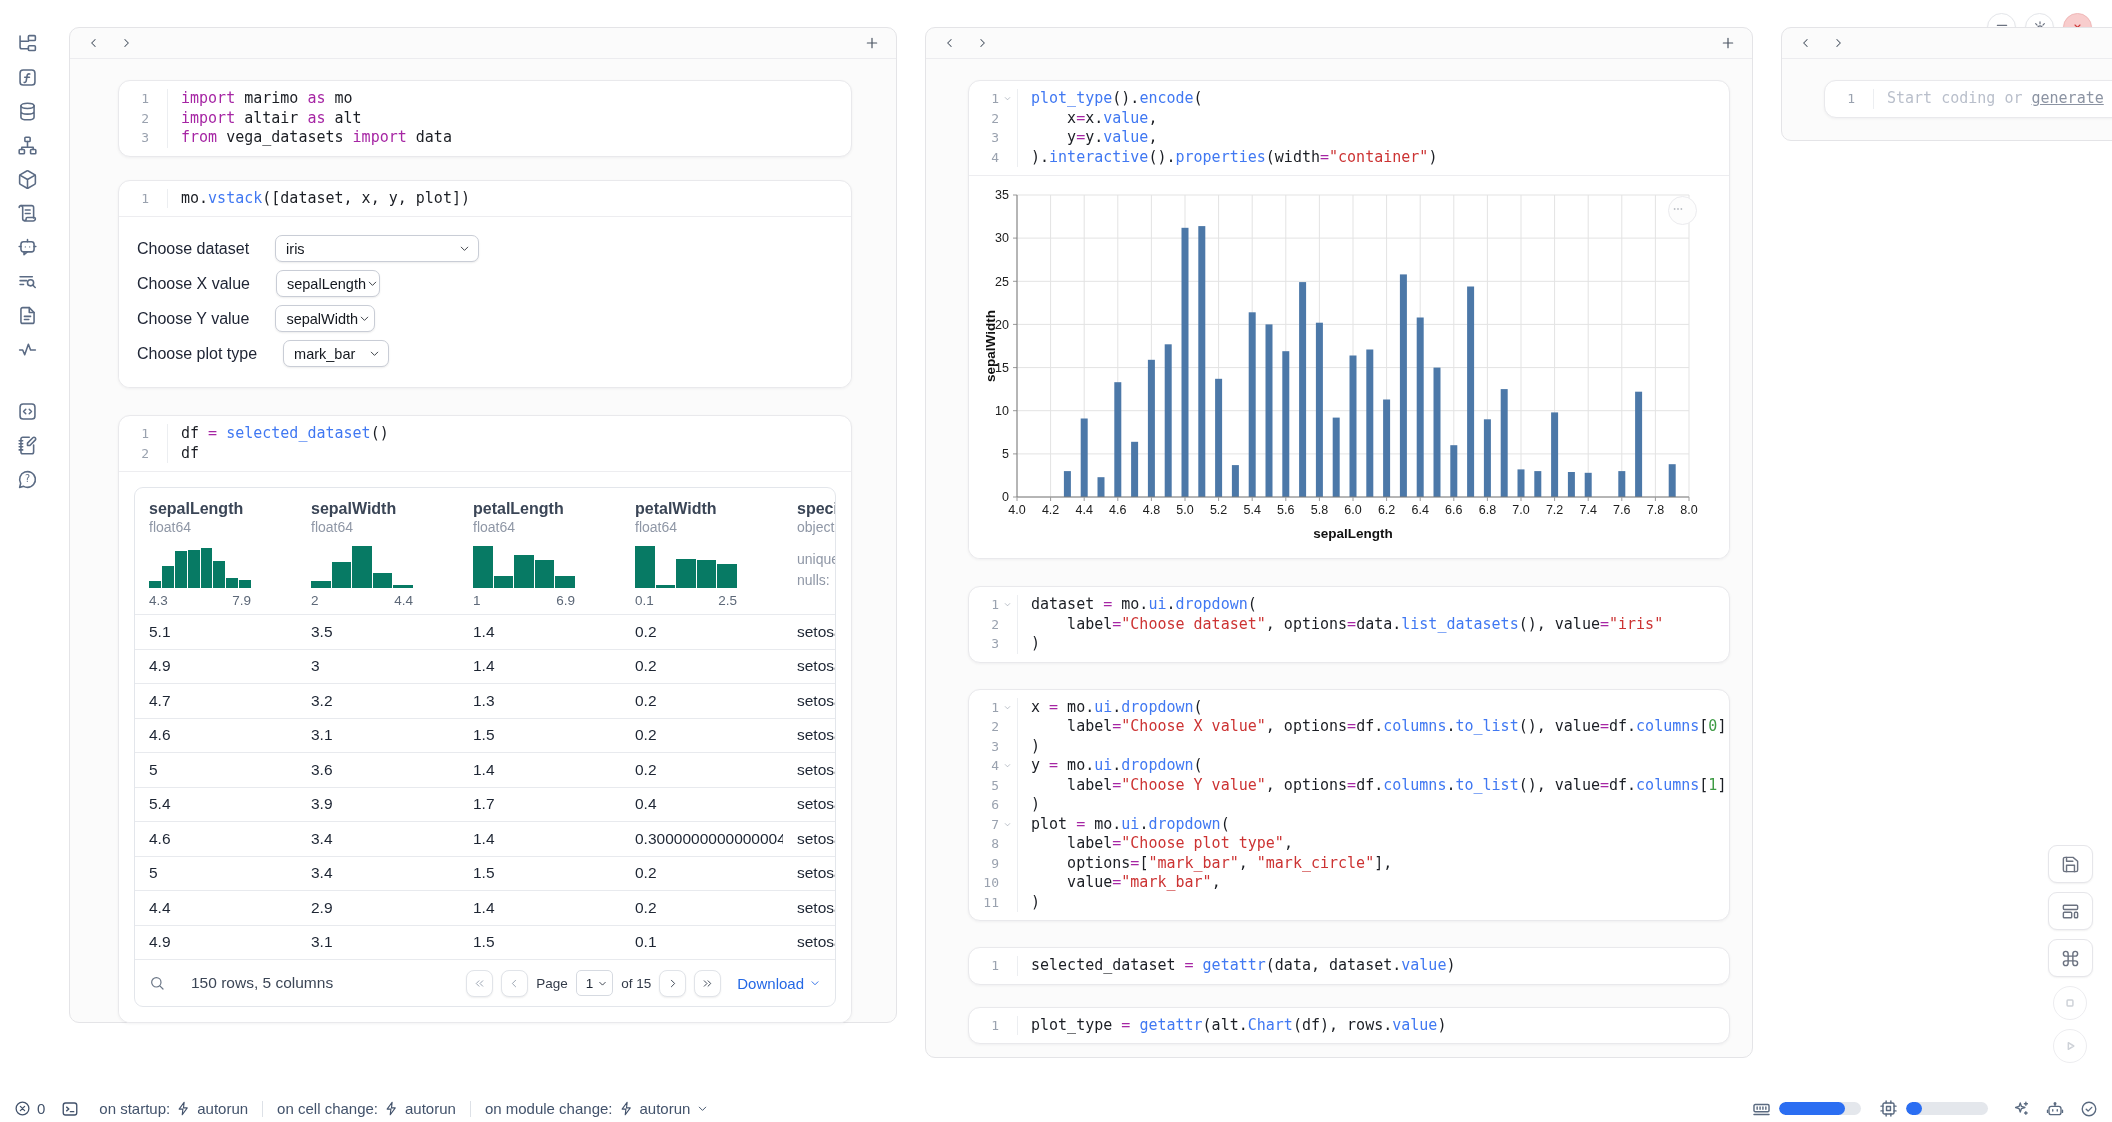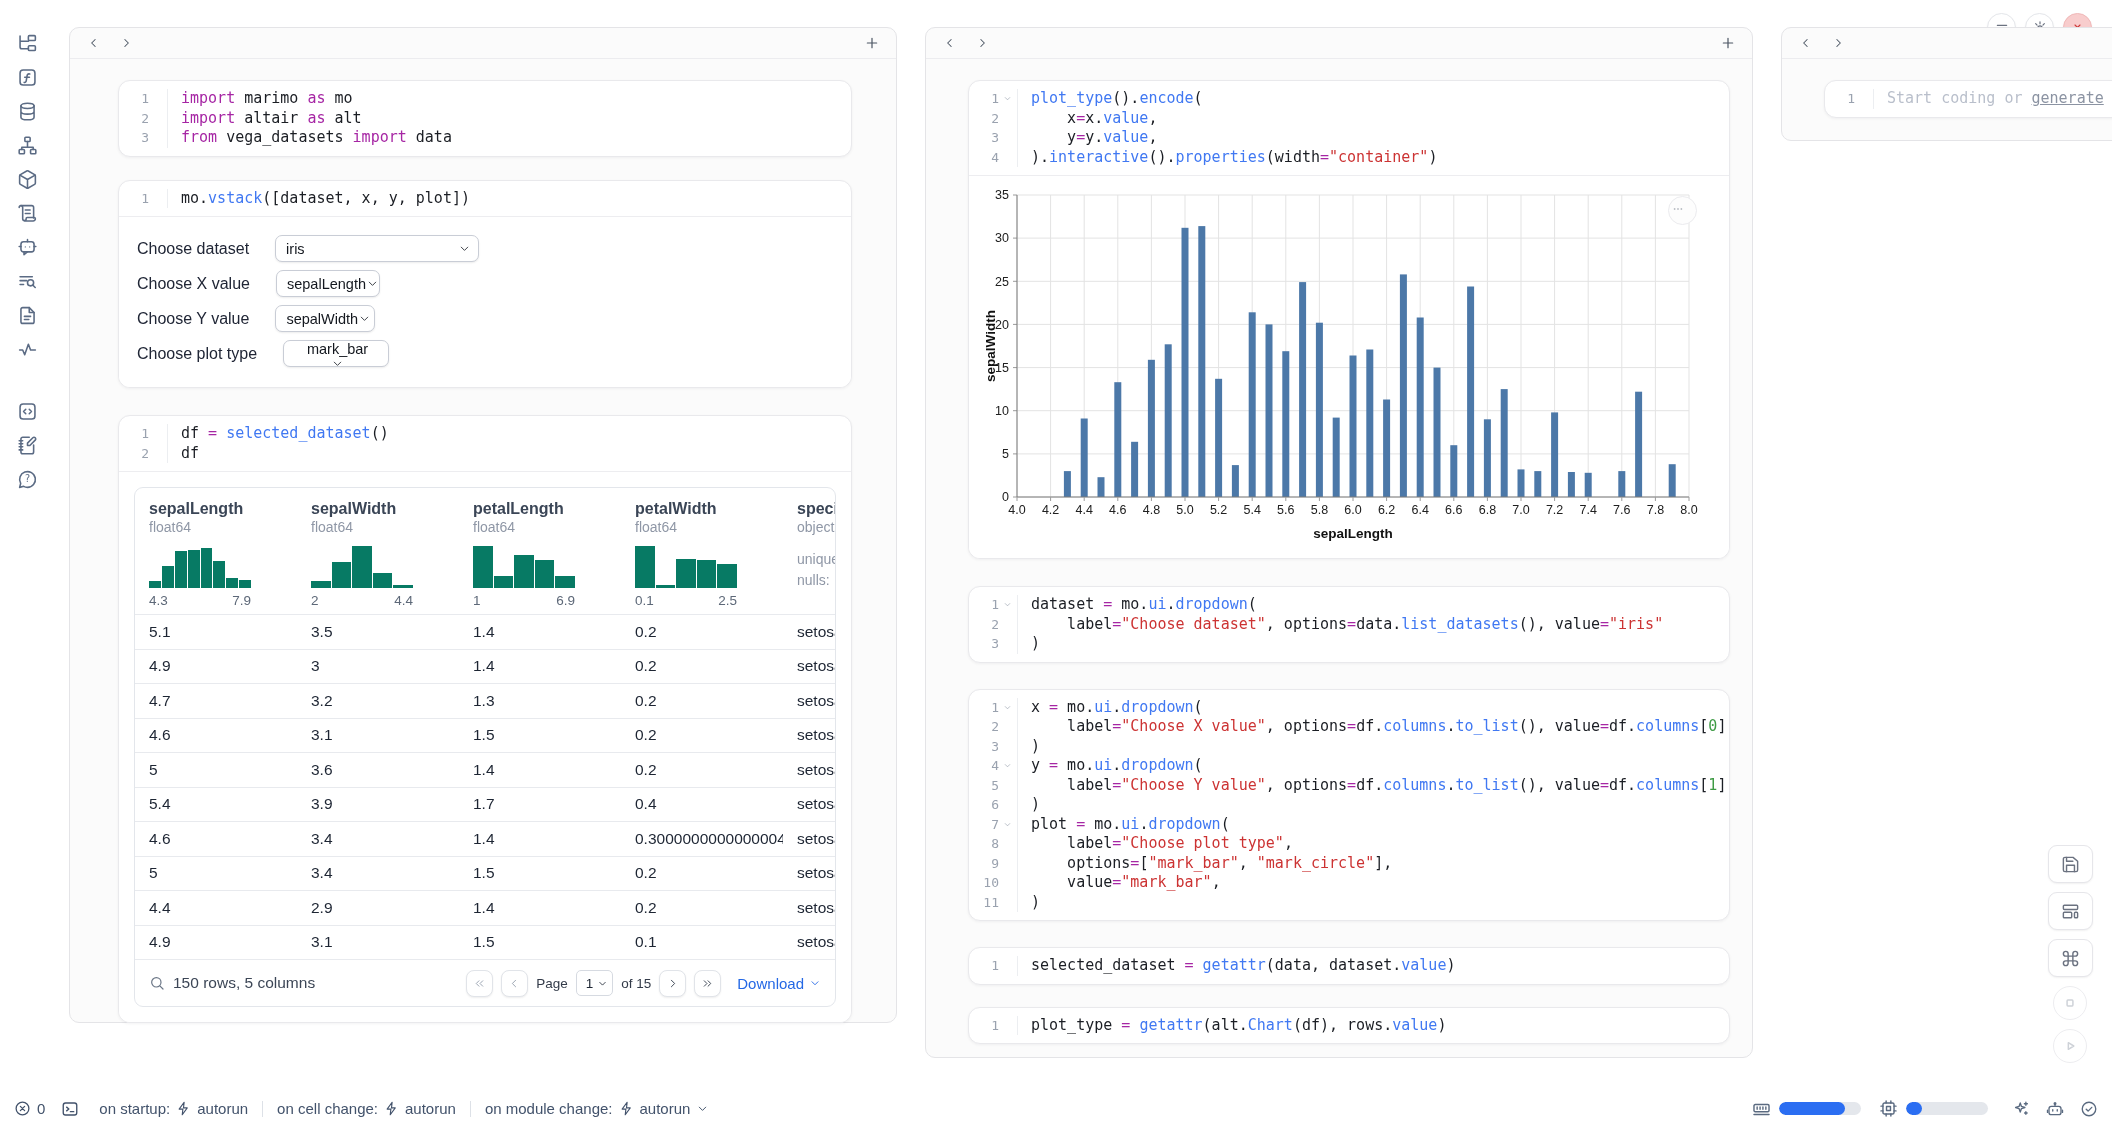--- a/index.html
+++ b/index.html
@@ -69,21 +69,21 @@
   .thname{font-weight:bold;font-size:16px;color:#3a4556;white-space:nowrap;}
   .thtype{font-size:14px;color:#8f97a6;margin-top:1px;white-space:nowrap;}
   .hist{display:flex;align-items:flex-end;gap:1px;height:44px;width:102px;margin-top:9px;}
   .hist i{flex:1;background:#077a64;display:block;}
   .minmax{display:flex;justify-content:space-between;width:102px;font-size:13.5px;color:#5d6878;margin-top:5px;}
   .spstats{margin-top:14px;font-size:14px;color:#8f97a6;line-height:21px;white-space:nowrap;}
   .trow{display:grid;grid-template-columns:162px 162px 162px 162px 1fr;height:33.5px;align-items:center;
     border-top:1px solid #e8eaee;font-size:15.5px;color:#1d2533;}
   .trow>div{padding-left:14px;white-space:nowrap;overflow:hidden;}
   .tfoot{display:flex;align-items:center;border-top:1px solid #e8eaee;height:46px;padding:0 14px;}
-  .tsum{font-size:15.5px;color:#3c4656;margin-left:8px;}
+  .tsum{font-size:15.5px;color:#3c4656;margin-left:26px;}
   .tf-right{margin-left:auto;display:flex;align-items:center;gap:8px;}
   .pgbtn{width:27px;height:27px;border:1px solid #e1e4e9;border-radius:8px;background:#fff;
     box-shadow:0 1px 2px rgba(0,0,0,.07);display:flex;align-items:center;justify-content:center;color:#3f4856;padding:0;cursor:pointer;}
   .pgbtn.muted{color:#9aa3b1;}
   .pglabel{font-size:13.5px;color:#333b49;}
   .pgselect{height:24px;border:1px solid #d6dae1;border-radius:5px;display:flex;align-items:center;
     padding:0 4px 0 9px;font-size:13.5px;gap:4px;color:#1d2533;background:#fff;cursor:pointer;}
   .download{color:#2468e5;font-size:15px;display:flex;gap:5px;align-items:center;margin-left:8px;cursor:pointer;}
   
   .out-chart{position:relative;height:382px;}
@@ -340,21 +340,21 @@
                 <span>sepalWidth</span>
                 <span class="chev">
                   <svg width="13" height="13" viewBox="0 0 24 24" fill="none" stroke="currentColor" stroke-width="1.8" stroke-linecap="round" stroke-linejoin="round">
                     <path d="M6 9.5l6 6 6-6"></path>
                   </svg>
                 </span>
               </span>
             </div>
             <div class="ctl-row">
               <span>Choose plot type</span>
-              <span class="select" style="width: 106px; flex-direction: column;">
+              <span class="select" style="width: 106px;">
                 <span>mark_bar</span>
                 <span class="chev">
                   <svg width="13" height="13" viewBox="0 0 24 24" fill="none" stroke="currentColor" stroke-width="1.8" stroke-linecap="round" stroke-linejoin="round">
                     <path d="M6 9.5l6 6 6-6"></path>
                   </svg>
                 </span>
               </span>
             </div>
           </div>
         </div>

